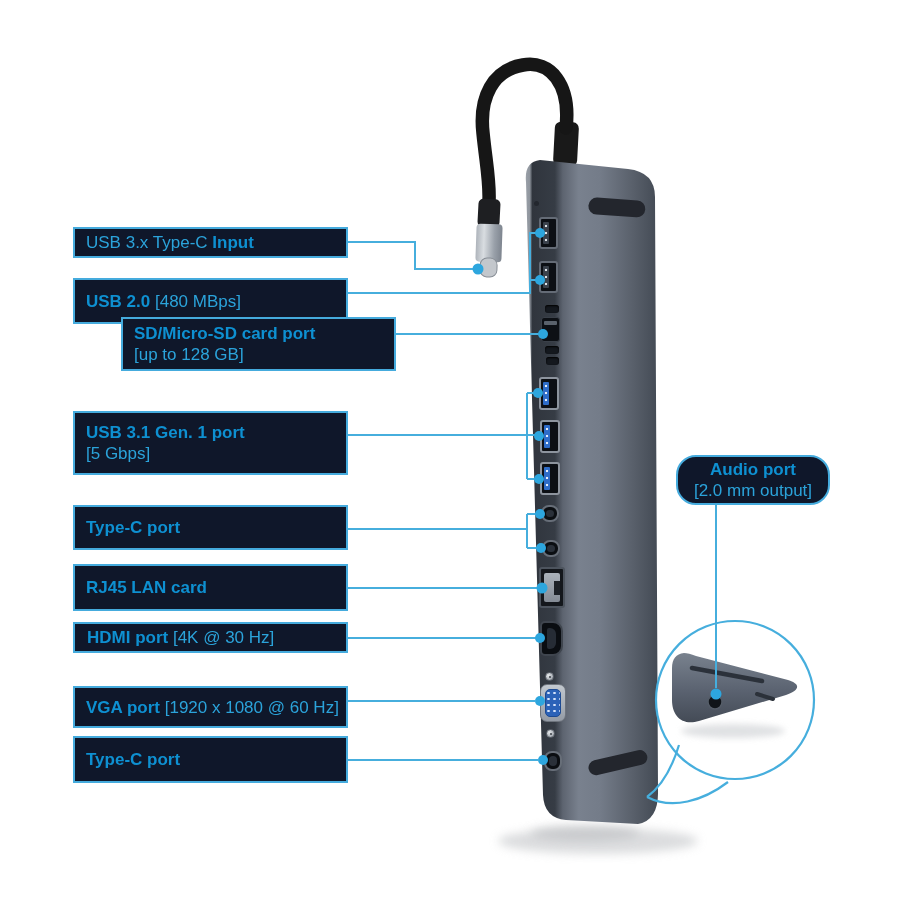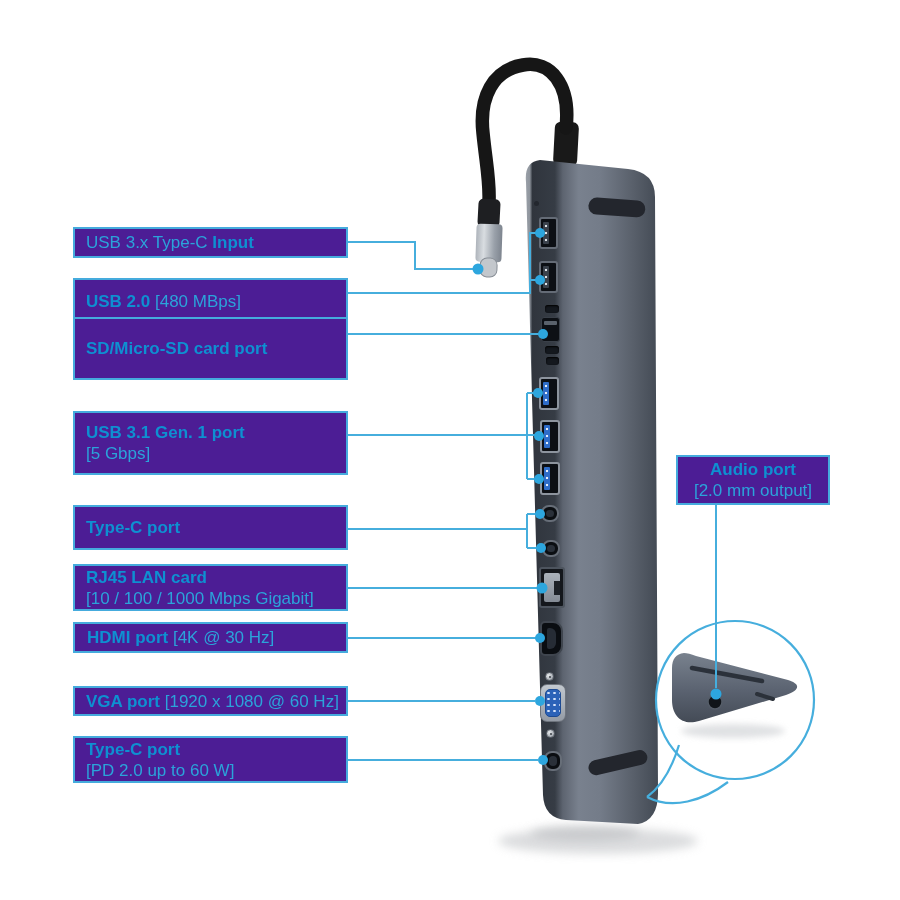--- a/index.html
+++ b/index.html
@@ -6,26 +6,26 @@
   .stage{position:relative;width:900px;height:900px;background:#ffffff;overflow:hidden;
          font-family:"Liberation Sans",sans-serif;}
   svg.layer{position:absolute;left:0;top:0;pointer-events:none;}
   #svg-under{z-index:1;}
   .ports-layer{position:absolute;left:0;top:0;width:900px;height:900px;z-index:2;}
   #svg-over{z-index:3;}
   .labels-layer{position:absolute;left:0;top:0;width:900px;height:900px;z-index:4;}
 
   
   .callout{position:absolute;left:73px;width:275px;box-sizing:border-box;
-           border:2px solid #45abdd;background:#4c1d95;
+           border:2px solid #45abdd;background:#0f172a;
            display:flex;flex-direction:column;justify-content:center;
            padding:2px 11px;font-size:17px;line-height:21px;color:#2ba3da;}
   .callout .ln{white-space:nowrap;}
   .callout strong{font-weight:700;color:#0e90d1;}
-  .callout.audio{left:676px;width:154px;text-align:center;padding:2px 4px;}
+  .callout.audio{left:676px;width:154px;text-align:center;padding:2px 4px;border-radius:20px;}
 
   
   .port{position:absolute;box-sizing:border-box;}
   .usb-a{width:19px;height:32px;background:#0c0f14;border:2px solid #646b76;border-radius:3px;}
   .usb-a::after{content:"";position:absolute;left:2px;top:3px;bottom:3px;width:6px;
      background-color:#3a414b;border-radius:1px;
      background-image:radial-gradient(circle at 3px 4px,#dfe3e8 1px,transparent 1.6px);
      background-size:6px 7px;}
   .usb-a.u3{border-color:#8d949e;}
   .usb-a.u3::after{background-color:#2e6cc8;
@@ -183,49 +183,48 @@
   <div class="labels-layer">
 
     <div class="callout" style="top:227px;height:31px;">
       <div class="ln"><span>USB 3.x Type-C </span><strong>Input</strong></div>
     </div>
 
     <div class="callout" style="top:278px;height:46px;">
       <div class="ln"><strong>USB 2.0</strong><span> [480 MBps]</span></div>
     </div>
 
-    <div class="callout" style="top:317px;height:63px;">
+    <div class="callout" style="top:317px;height:54px;margin-left:48px;">
       <div class="ln"><strong>SD/Micro-SD card port</strong></div>
+      <div class="ln">[up to 128 GB]</div>
     </div>
 
     <div class="callout" style="top:411px;height:64px;">
       <div class="ln"><strong>USB 3.1 Gen. 1 port</strong></div>
       <div class="ln">[5 Gbps]</div>
     </div>
 
     <div class="callout" style="top:505px;height:45px;">
       <div class="ln"><strong>Type-C port</strong></div>
     </div>
 
     <div class="callout" style="top:564px;height:47px;">
       <div class="ln"><strong>RJ45 LAN card</strong></div>
-      <div class="ln">[10 / 100 / 1000 Mbps Gigabit]</div>
     </div>
 
     <div class="callout" style="top:622px;height:31px;padding-left:12px;">
       <div class="ln"><strong>HDMI port</strong><span> [4K @ 30 Hz]</span></div>
     </div>
 
-    <div class="callout" style="top:686px;height:30px;">
+    <div class="callout" style="top:686px;height:42px;">
       <div class="ln"><strong>VGA port</strong><span> [1920 x 1080 @ 60 Hz]</span></div>
     </div>
 
     <div class="callout" style="top:736px;height:47px;">
       <div class="ln"><strong>Type-C port</strong></div>
-      <div class="ln">[PD 2.0 up to 60 W]</div>
     </div>
 
     <div class="callout audio" style="top:455px;height:50px;">
       <div class="ln"><strong>Audio port</strong></div>
       <div class="ln">[2.0 mm output]</div>
     </div>
 
   </div>
 </div>
 

